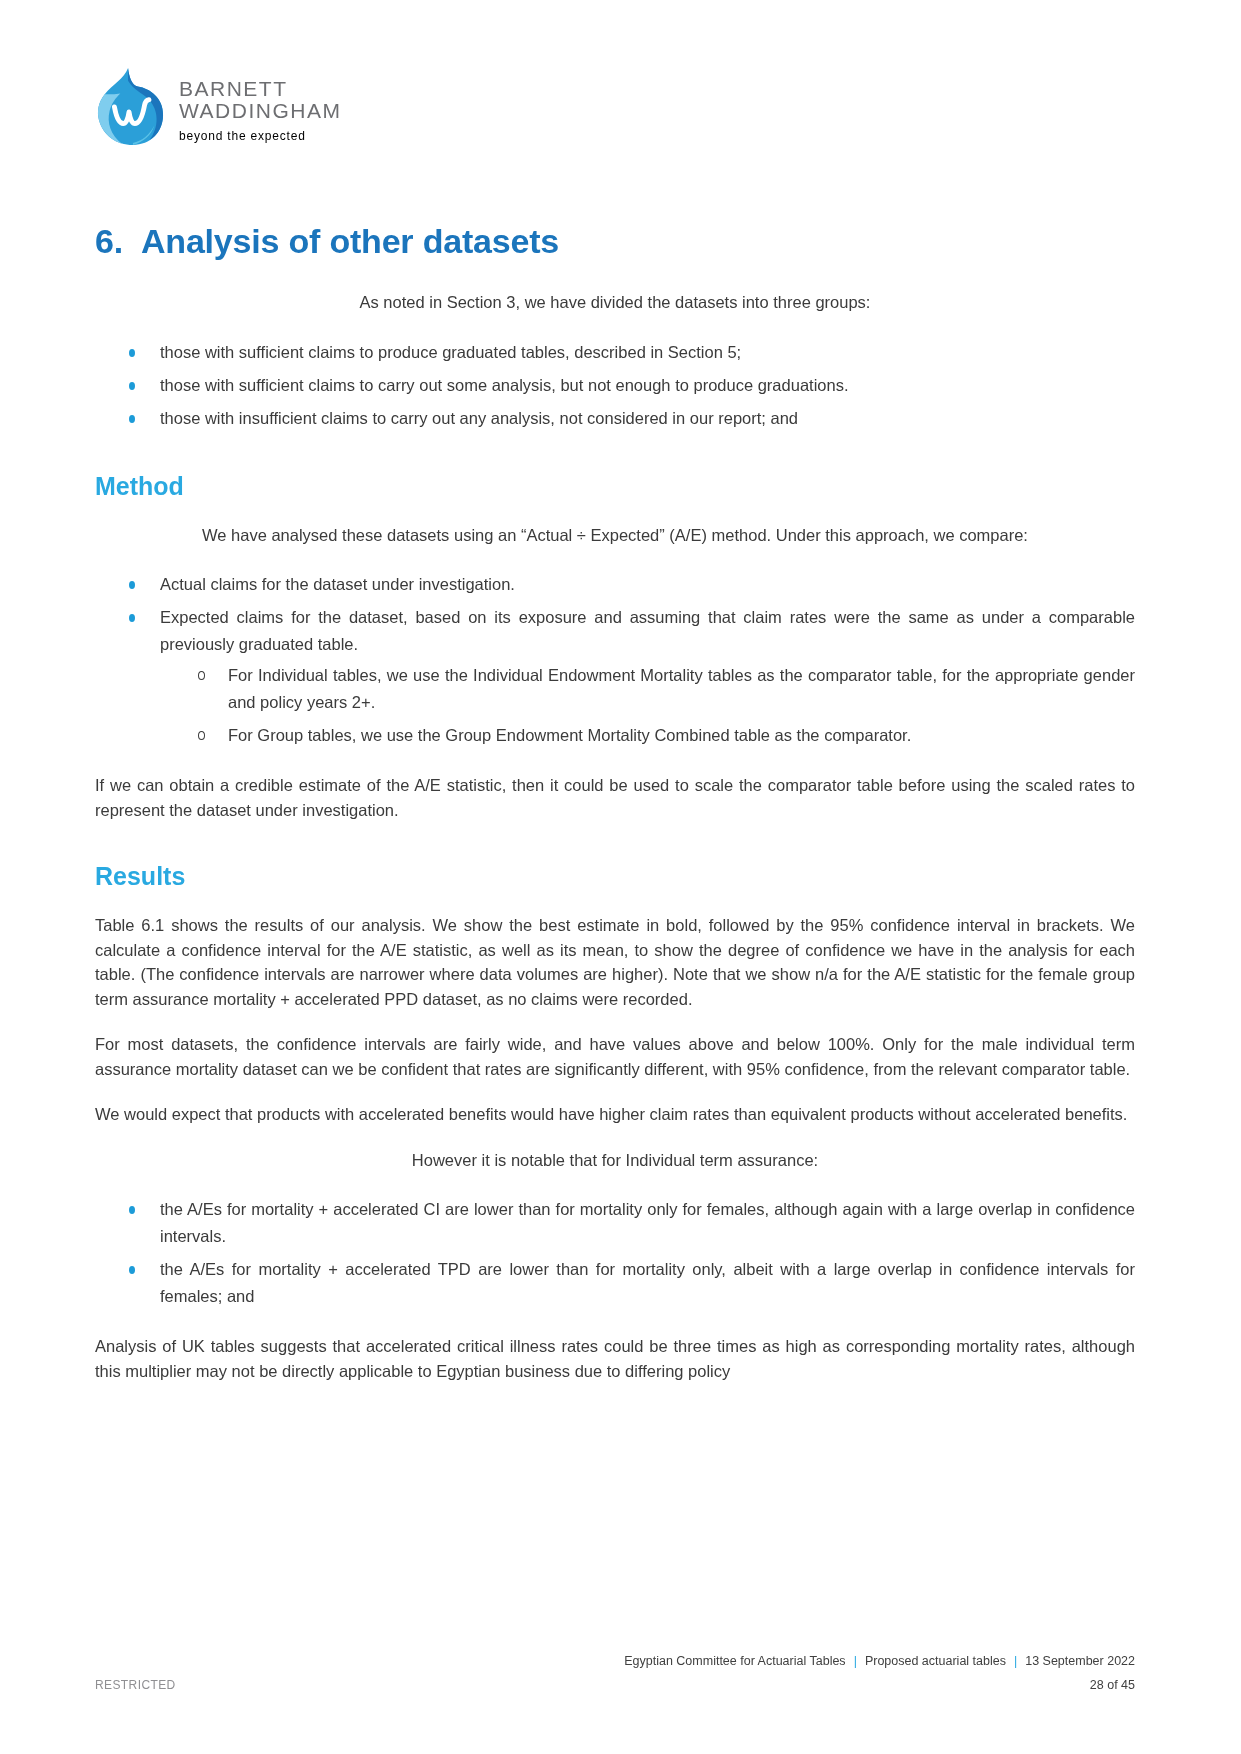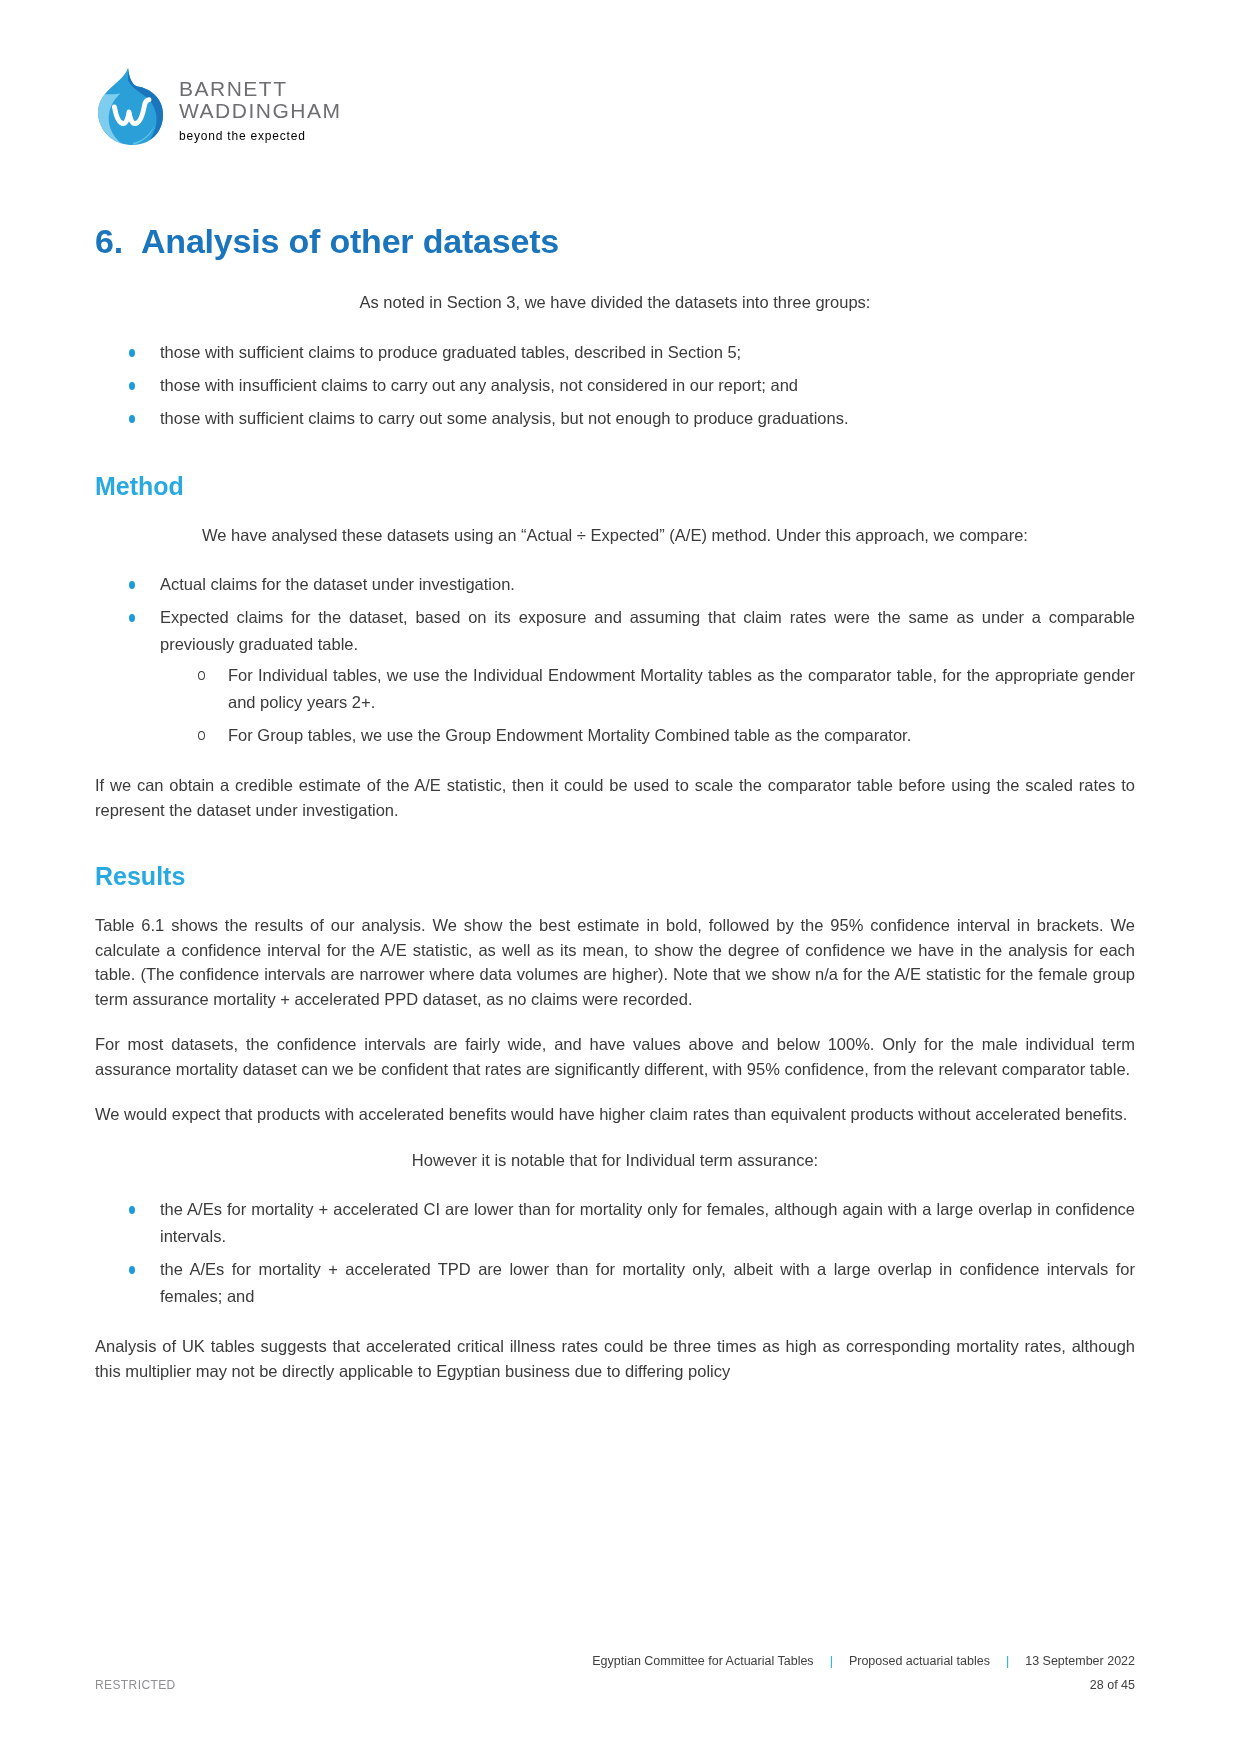--- a/index.html
+++ b/index.html
@@ -99,21 +99,21 @@
     left: 95px;
     right: 106px;
     bottom: 62px;
     font-size: 12.5px;
     color: #404040;
   }
   .footer-line1 {
     display: flex;
     justify-content: flex-end;
     align-items: baseline;
-    gap: 16px;
+    gap: 8px;
   }
   .footer-sep { color: #29a9e1; }
   .footer-line2 {
     margin-top: 10px;
     display: flex;
     justify-content: space-between;
     align-items: baseline;
   }
   .restricted { color: #8f8f92; letter-spacing: 0.4px; font-size: 12px; }
   .page-number { color: #404040; }
@@ -138,22 +138,22 @@
         <div class="brand-tagline">beyond the expected</div>
       </div>
     </div>
 
     <h1><span class="h1-number">6.</span><span>Analysis of other datasets</span></h1>
 
     <p class="no-just">As noted in Section 3, we have divided the datasets into three groups:</p>
 
     <ul>
       <li><span class="dot"></span><span>those with sufficient claims to produce graduated tables, described in Section 5;</span></li>
+      <li><span class="dot"></span><span>those with sufficient claims to carry out some analysis, but not enough to produce graduations.</span></li>
       <li><span class="dot"></span><span>those with insufficient claims to carry out any analysis, not considered in our report; and</span></li>
-      <li><span class="dot"></span><span>those with sufficient claims to carry out some analysis, but not enough to produce graduations.</span></li>
     </ul>
 
 
     <h2>Method</h2>
     <p class="no-just">We have analysed these datasets using an “Actual ÷ Expected” (A/E) method. Under this approach, we compare:</p>
 
     <ul>
       <li><span class="dot"></span><span>Actual claims for the dataset under investigation.</span></li>
       <li><span class="dot"></span><span>Expected claims for the dataset, based on its exposure and assuming that claim rates were the same as under a comparable previously graduated table.</span>
         <ul class="sub-list">

